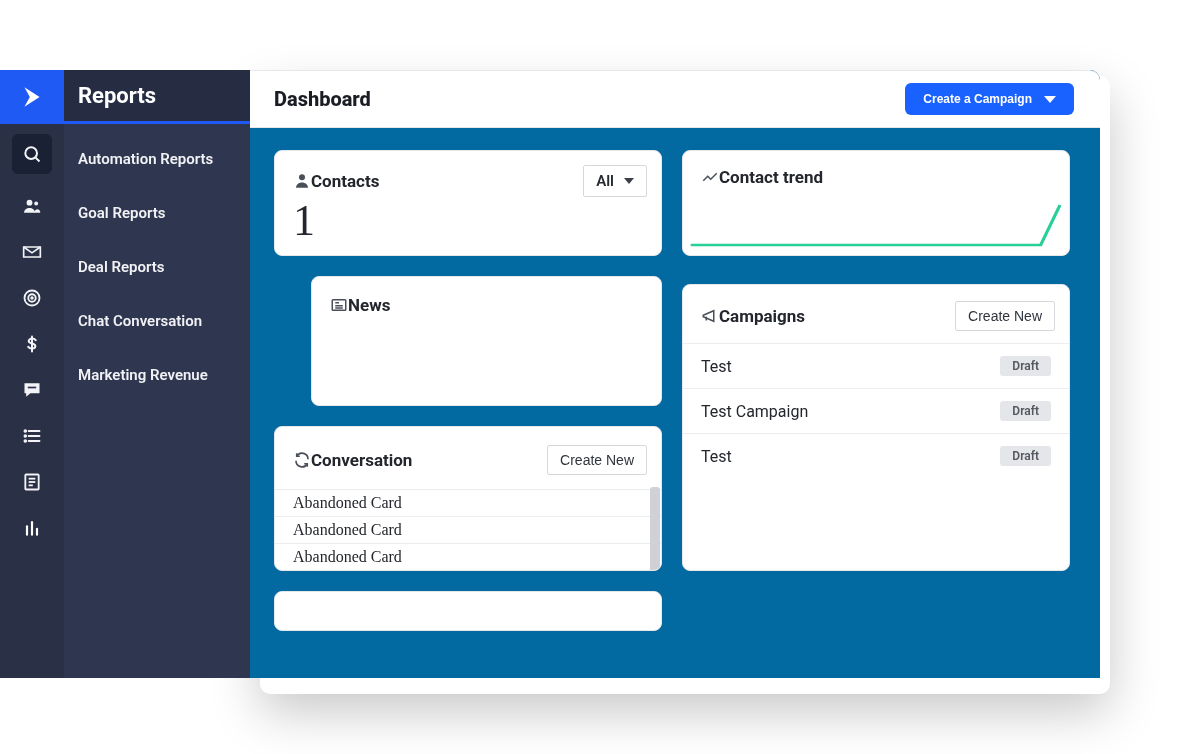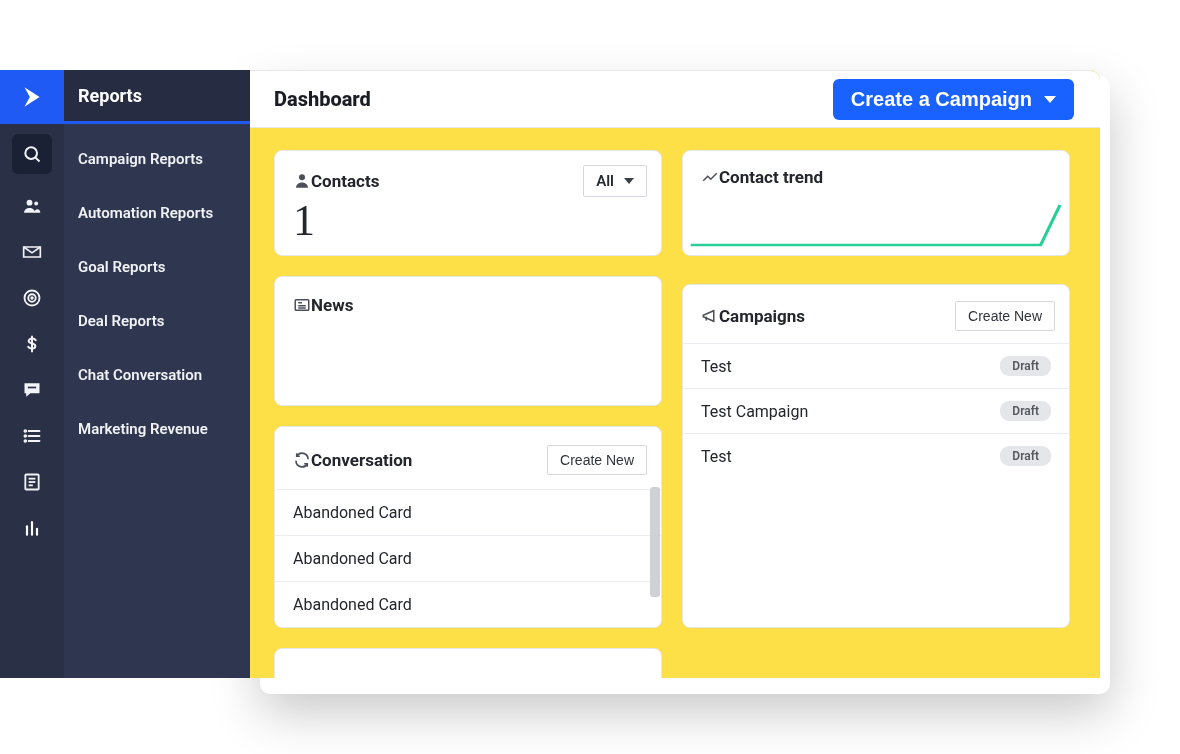--- a/index.html
+++ b/index.html
@@ -79,21 +79,21 @@
     background: #2f364f;
     z-index: 2;
     padding-top: 0;
   }
   .sidebar-title {
     height: 54px;
     display: flex;
     align-items: center;
     padding: 16px 14px;
     font-weight: 700;
-    font-size: 18px;
+    font-size: 22px;
     color: #fff;
     background: #262c42;
     border-bottom: 3px solid #1f5af5;
   }
   .sidebar-section { padding-top: 8px; }
   .sidebar-link {
     display: flex;
     align-items: center;
     height: 54px;
     padding: 0 14px;
@@ -102,21 +102,21 @@
     font-weight: 600;
     cursor: pointer;
   }
 
   
   .main {
     position: absolute;
     top: 0; left: 250px;
     right: 0;
     height: 100%;
-    background: #fde047;
+    background: #0369a1;
     border-top-right-radius: 10px;
     overflow: hidden;
     z-index: 1;
   }
   .main-header {
     height: 58px;
     background: #fff;
     border-bottom: 1px solid #e6e7eb;
     border-top: 1px solid #e6e7eb;
     border-top-right-radius: 10px;
@@ -127,21 +127,21 @@
   }
   .main-title {
     font-size: 20px;
     font-weight: 800;
     color: #1a1d23;
   }
   .primary-btn {
     background: #1a62ff;
     color: #fff;
     font-weight: 700;
-    font-size: 20px;
+    font-size: 12px;
     padding: 9px 18px;
     border: none;
     border-radius: 6px;
     display: flex;
     align-items: center;
     gap: 12px;
     cursor: pointer;
   }
   .primary-btn .chev { width: 0; height: 0; border-left: 6px solid transparent; border-right: 6px solid transparent; border-top: 7px solid #fff; }
 
@@ -200,21 +200,21 @@
   
   .trend .card-head { padding: 16px 18px 2px 18px; }
   .trend-chart {
     height: 56px;
     position: relative;
     margin-top: 8px;
   }
   .trend-chart svg { width: 100%; height: 100%; display:block; }
 
   
-  .news { min-height: 130px; }
+  .news { min-height: 130px; margin-left: 37px; }
   .news .card-head { padding-top: 18px; }
   .news-body { padding: 10px 18px 24px 30px; font-size: 15px; font-weight: 600; color: #24272e; }
 
   
   .campaigns { min-height: 280px; margin-top: 8px; }
   .campaigns .card-head { padding: 16px 14px 12px 18px; }
   .outline-btn {
     border: 1px solid #d6d8de;
     background: #fff;
     border-radius: 2px;
@@ -232,28 +232,28 @@
     padding: 12px 18px;
     font-size: 16px;
     color: #23262c;
   }
   .status-badge {
     background: #e4e6ea;
     color: #55595f;
     font-size: 12px;
     font-weight: 600;
     padding: 3px 12px;
-    border-radius: 9px;
+    border-radius: 3px;
   }
 
   
   .automations .card-head { padding: 18px 14px 14px 18px; }
   .automations { position: relative; }
   .auto-rows { border-top: none; }
-  .auto-rows .row { padding: 13px 18px; }
+  .auto-rows .row { padding: 4px 18px; font-family: Liberation Serif, serif; }
   .scrollbar-ghost {
     position: absolute;
     right: 1px;
     top: 60px;
     width: 10px;
     height: 110px;
     background: #cfd1d6;
     border-radius: 3px;
   }
 
@@ -339,21 +339,20 @@
           <line x1="6" y1="20" x2="6" y2="10"></line>
           <line x1="12" y1="20" x2="12" y2="5"></line>
           <line x1="18" y1="20" x2="18" y2="13"></line>
         </svg>
     </div>
   </div>
 
   <div class="sidebar">
     <div class="sidebar-title">Reports</div>
     <div class="sidebar-section">
-      <div class="sidebar-link">Campaign Reports</div>
       <div class="sidebar-link">Automation Reports</div>
       <div class="sidebar-link">Goal Reports</div>
       <div class="sidebar-link">Deal Reports</div>
       <div class="sidebar-link">Chat Conversation</div>
       <div class="sidebar-link">Marketing Revenue</div>
     </div>
   </div>
 
   <div class="main">
     <div class="main-header">

